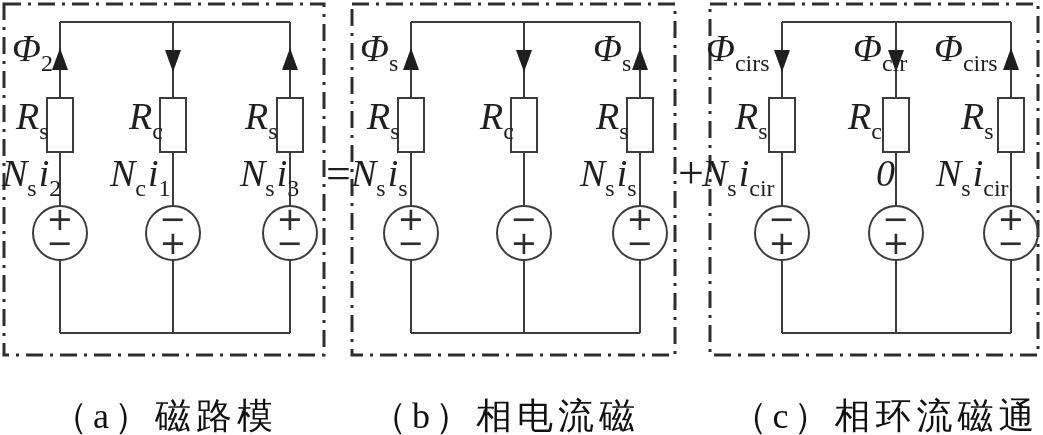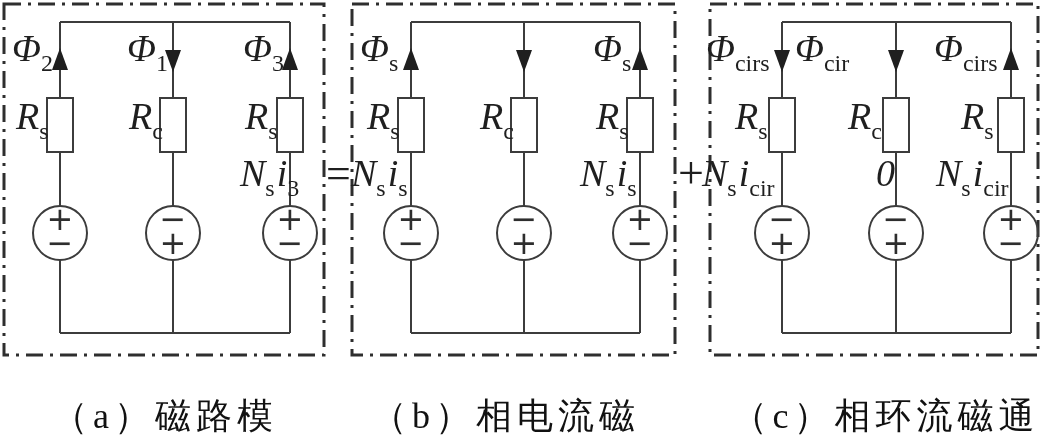--- a/index.html
+++ b/index.html
@@ -115,27 +115,27 @@
       <circle cx="1011" cy="233" r="27"></circle>
     </g>
     <g fill="#1f1f1f">
       <polygon points="782,72 774,50 790,50"></polygon>
       <polygon points="896,72 888,50 904,50"></polygon>
       <polygon points="1011,48 1003,70 1019,70"></polygon>
     </g>
   </svg>
 
   <div class="lbl" style="left:12px;top:27px"><span class="v">Φ</span><span class="sb">2</span></div>
-  <div class="lbl" style="left:127px;top:27px"><span class="v">Φ</span><span class="sb">1</span></div>
-  <div class="lbl" style="left:243px;top:27px"><span class="v">Φ</span><span class="sb">3</span></div>
 
   <div class="lbl" style="left:16px;top:95px"><span class="v">R</span><span class="sb">s</span></div>
   <div class="lbl" style="left:129px;top:95px"><span class="v">R</span><span class="sb">c</span></div>
   <div class="lbl" style="left:245px;top:95px"><span class="v">R</span><span class="sb">s</span></div>
 
+  <div class="lbl" style="left:2px;top:152px"><span class="v">N</span><span class="sb">s</span><span class="v">i</span><span class="sb">2</span></div>
+  <div class="lbl" style="left:110px;top:152px"><span class="v">N</span><span class="sb">c</span><span class="v">i</span><span class="sb">1</span></div>
   <div class="lbl" style="left:240px;top:152px"><span class="v">N</span><span class="sb">s</span><span class="v">i</span><span class="sb">3</span></div>
 
   <span class="sign" style="left:45px;top:205px">+</span>
   <span class="sign" style="left:45px;top:229px">−</span>
   <span class="sign" style="left:158px;top:205px">−</span>
   <span class="sign" style="left:158px;top:229px">+</span>
   <span class="sign" style="left:275px;top:205px">+</span>
   <span class="sign" style="left:275px;top:229px">−</span>
 
   <div class="lbl" style="left:360px;top:27px"><span class="v">Φ</span><span class="sb">s</span></div>
@@ -149,21 +149,21 @@
   <div class="lbl" style="left:580px;top:152px"><span class="v">N</span><span class="sb">s</span><span class="v">i</span><span class="sb">s</span></div>
 
   <span class="sign" style="left:396px;top:205px">+</span>
   <span class="sign" style="left:396px;top:229px">−</span>
   <span class="sign" style="left:509px;top:205px">−</span>
   <span class="sign" style="left:509px;top:229px">+</span>
   <span class="sign" style="left:625px;top:205px">+</span>
   <span class="sign" style="left:625px;top:229px">−</span>
 
   <div class="lbl" style="left:706px;top:27px"><span class="v">Φ</span><span class="sb">cirs</span></div>
-  <div class="lbl" style="left:795px;top:27px"><span class="v">Φ</span><span class="sb">cir</span></div>
+  <div class="lbl" style="left:853px;top:27px"><span class="v">Φ</span><span class="sb">cir</span></div>
   <div class="lbl" style="left:934px;top:27px"><span class="v">Φ</span><span class="sb">cirs</span></div>
 
   <div class="lbl" style="left:735px;top:95px"><span class="v">R</span><span class="sb">s</span></div>
   <div class="lbl" style="left:848px;top:95px"><span class="v">R</span><span class="sb">c</span></div>
   <div class="lbl" style="left:961px;top:95px"><span class="v">R</span><span class="sb">s</span></div>
 
   <div class="lbl" style="left:702px;top:152px"><span class="v">N</span><span class="sb">s</span><span class="v">i</span><span class="sb">cir</span></div>
   <div class="lbl" style="left:876px;top:152px"><span class="v">0</span><span class="sb"></span><span class="v"></span><span class="sb"></span></div>
   <div class="lbl" style="left:936px;top:152px"><span class="v">N</span><span class="sb">s</span><span class="v">i</span><span class="sb">cir</span></div>
 

